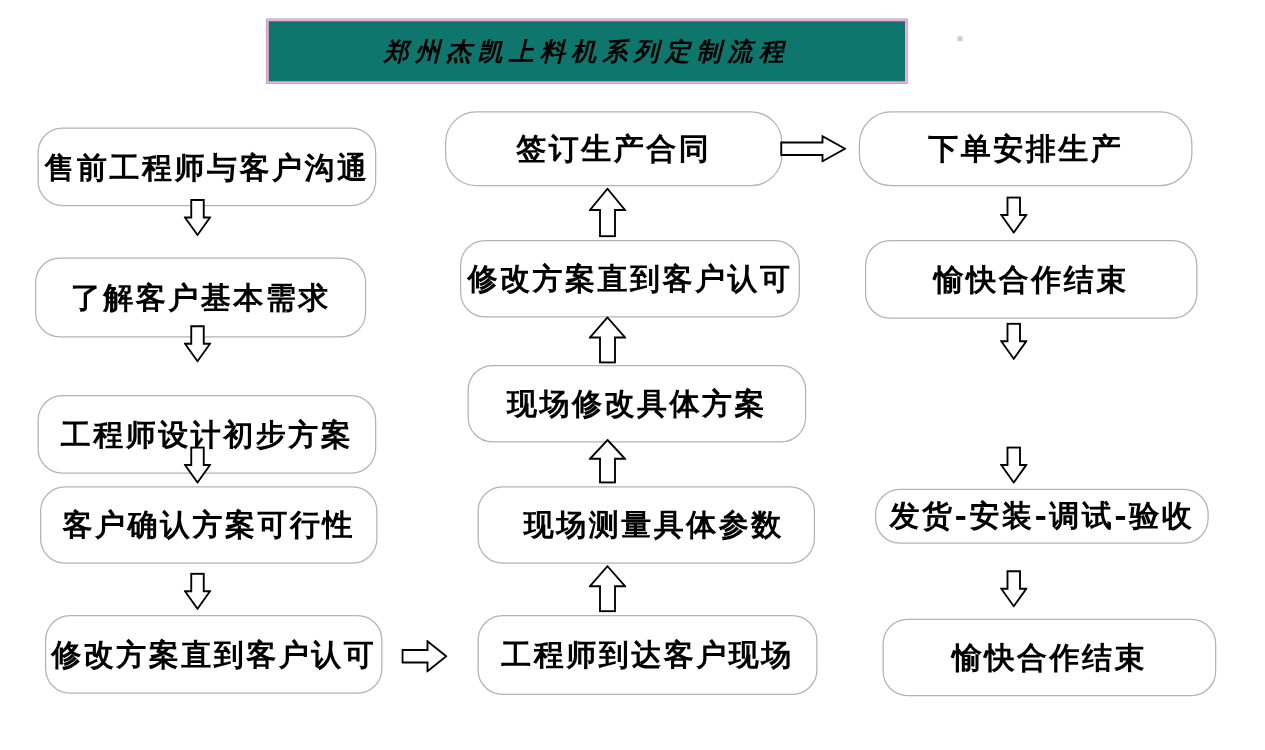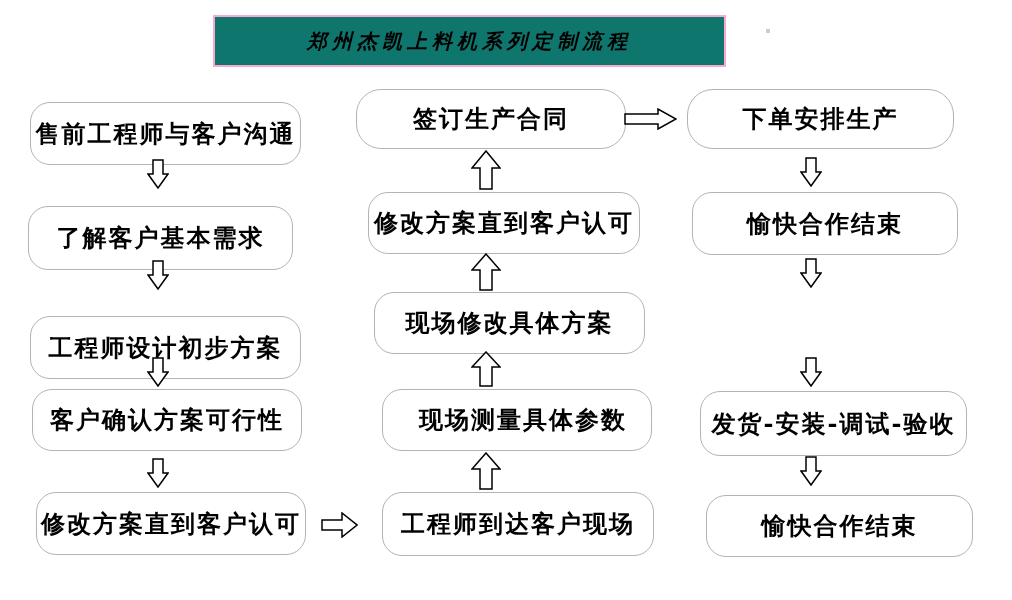--- a/index.html
+++ b/index.html
@@ -80,21 +80,21 @@
   <div class="node" style="left:36px; top:492px; width:270px; height:63px;">修改方案直到客户认可</div>
 
   <div class="node" style="left:356px; top:89px;  width:270px; height:60px;border-radius:25px;">签订生产合同</div>
   <div class="node" style="left:368px; top:192px; width:272px; height:62px;">修改方案直到客户认可</div>
   <div class="node" style="left:374px; top:292px; width:271px; height:62px;">现场修改具体方案</div>
   <div class="node" style="left:382px; top:389px; width:270px; height:62px;padding-left:12px;">现场测量具体参数</div>
   <div class="node" style="left:382px; top:492px; width:272px; height:64px;">工程师到达客户现场</div>
 
   <div class="node" style="left:687px; top:89px;  width:267px; height:60px;border-radius:26px;">下单安排生产</div>
   <div class="node" style="left:692px; top:192px; width:266px; height:63px;">愉快合作结束</div>
-  <div class="node" style="left:700px; top:391px; width:267px; height:65px;">发货-安装-调试-验收</div>
+  <div class="node" style="left:700px; top:391px; width:267px; height:44px;">发货-安装-调试-验收</div>
   <div class="node" style="left:706px; top:495px; width:267px; height:62px;">愉快合作结束</div>
 
   <svg class="arrow" style="left:147px; top:159px;" width="22" height="30" viewBox="0 0 22 30">
       <polygon points="6,1 16,1 16,15 21,15 11,29 1,15 6,15" fill="#ffffff" stroke="#000000" stroke-width="1.5"></polygon>
     </svg>
   <svg class="arrow" style="left:147px; top:260px;" width="22" height="30" viewBox="0 0 22 30">
       <polygon points="6,1 16,1 16,15 21,15 11,29 1,15 6,15" fill="#ffffff" stroke="#000000" stroke-width="1.5"></polygon>
     </svg>
   <svg class="arrow" style="left:147px; top:357px;" width="22" height="30" viewBox="0 0 22 30">
       <polygon points="6,1 16,1 16,15 21,15 11,29 1,15 6,15" fill="#ffffff" stroke="#000000" stroke-width="1.5"></polygon>

